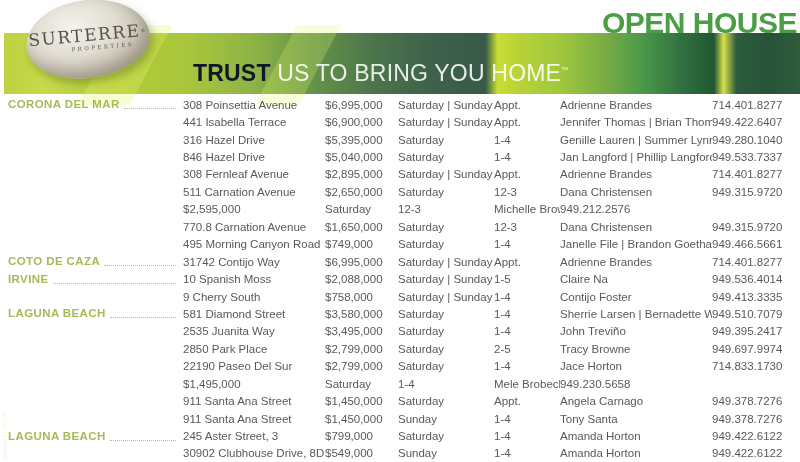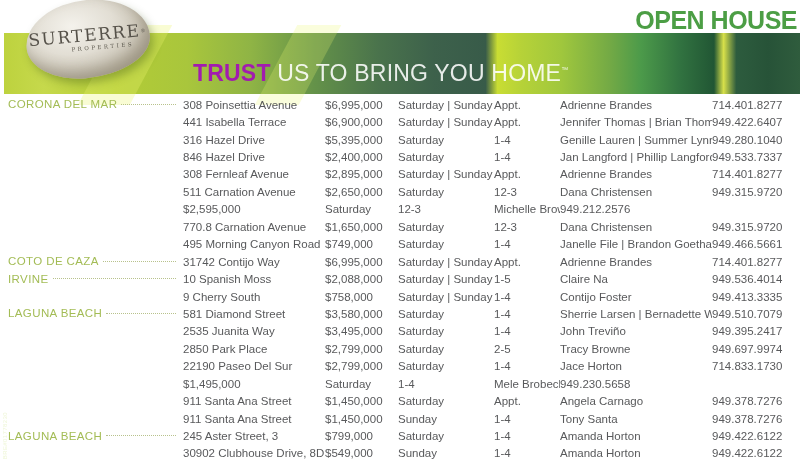--- a/index.html
+++ b/index.html
@@ -17,47 +17,47 @@
     transform:skewX(-28deg);}
   .streak.s1{left:95px;width:52px;}
   .streak.s2{left:272px;width:44px;opacity:.8;}
 
   .license{position:absolute;left:2px;bottom:3px;z-index:2;
     writing-mode:vertical-rl;transform:rotate(180deg);
     font-size:6px;line-height:7px;color:#eef6d6;letter-spacing:.4px;}
 
   .tagline{position:absolute;left:193px;top:60px;z-index:3;white-space:nowrap;
     font-size:23px;letter-spacing:.2px;color:rgba(255,255,255,.88);}
-  .tagline .bold{font-weight:700;color:#a21caf;}
+  .tagline .bold{font-weight:700;color:#0f172a;}
   .tagline sup{font-size:7px;color:rgba(255,255,255,.85);}
 
   
   .stone{position:absolute;left:26px;top:0px;width:124px;height:78px;z-index:4;
     border-radius:52% 48% 55% 45% / 55% 52% 48% 45%;
     background:radial-gradient(ellipse at 38% 32%, #f4f2ec 0%, #e2ded4 38%, #c8c2b3 68%, #a59e8d 100%);
     box-shadow:3px 5px 9px rgba(55,80,20,.35), inset -6px -8px 14px rgba(120,110,90,.45);
     transform:rotate(-5deg);
     display:flex;flex-direction:column;align-items:center;justify-content:center;}
   .stone-name{font-family:"DejaVu Serif",serif;font-size:17px;letter-spacing:1.5px;
     color:#56524a;line-height:16px;}
   .stone-name .reg{font-size:5px;vertical-align:top;}
   .stone-sub{font-family:"DejaVu Serif",serif;font-size:5.5px;letter-spacing:2.5px;
     color:#5c584e;margin:2px 0 0 28px;}
 
   
   .open-house{position:absolute;right:3px;top:6px;z-index:5;
-    font-size:25px;font-weight:700;letter-spacing:-.5px;color:#4c9e45;white-space:nowrap;margin-left:36px;}
+    font-size:30px;font-weight:700;letter-spacing:-.5px;color:#4c9e45;white-space:nowrap;margin-left:36px;}
 
   
   .listings{position:absolute;left:0;top:96px;width:800px;z-index:1;}
   .row{display:grid;grid-template-columns:175px 142px 73px 96px 66px 152px auto;
     align-items:center;height:17.45px;padding-left:8px;
     font-size:11.5px;color:#58595b;}
   .cell{overflow:hidden;white-space:nowrap;}
-  .region-cell{display:flex;align-items:center;padding-right:5px;}
+  .region-cell{display:flex;align-items:flex-end;padding-right:5px;font-weight:bold;}
   .region-name{color:#a3bc55;letter-spacing:.4px;font-size:11.5px;line-height:13px;}
   .leader{flex:1;border-bottom:1px dotted #b8c28c;margin:0 2px 2px 4px;height:1px;}
   .row:not(.has-region) .leader{display:none;}
 </style>
 </head>
 <body>
 
 <div class="page">
 
   <div class="band">
@@ -109,21 +109,21 @@
         <div class="cell">Saturday</div>
         <div class="cell">1-4</div>
         <div class="cell">Genille Lauren | Summer Lynne Perry</div>
         <div class="cell">949.280.1040</div>
       </div>
       <div class="row">
         <div class="cell region-cell">
           <span class="region-name"></span>
         </div>
         <div class="cell">846 Hazel Drive</div>
-        <div class="cell">$2,400,000</div>
+        <div class="cell">$5,040,000</div>
         <div class="cell">Saturday</div>
         <div class="cell">1-4</div>
         <div class="cell">Jan Langford | Phillip Langford</div>
         <div class="cell">949.533.7337</div>
       </div>
       <div class="row">
         <div class="cell region-cell">
           <span class="region-name"></span>
         </div>
         <div class="cell">308 Fernleaf Avenue</div>

